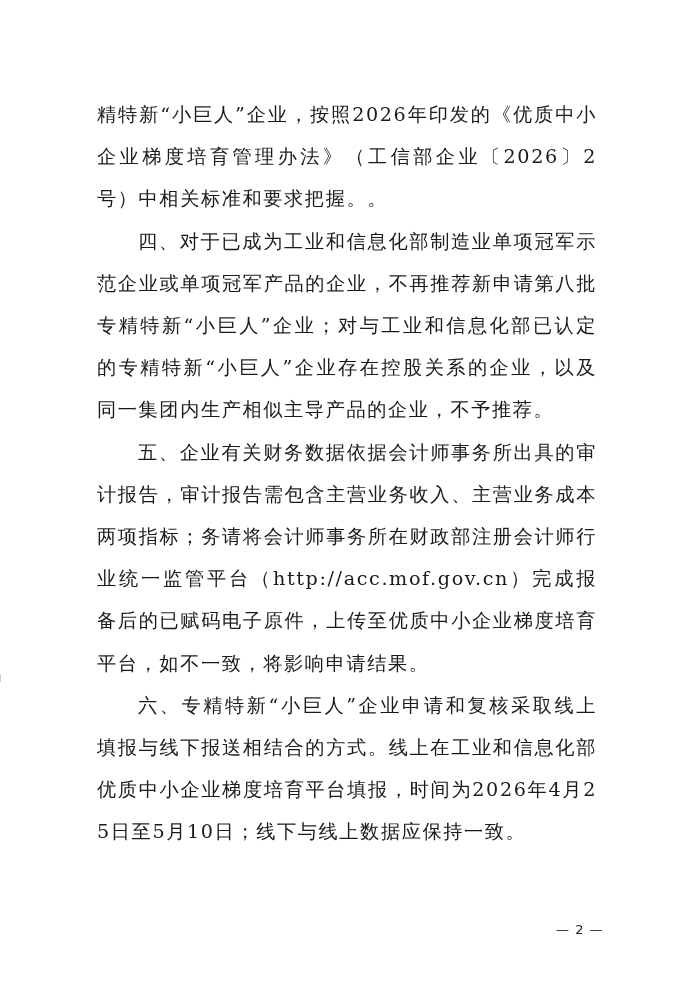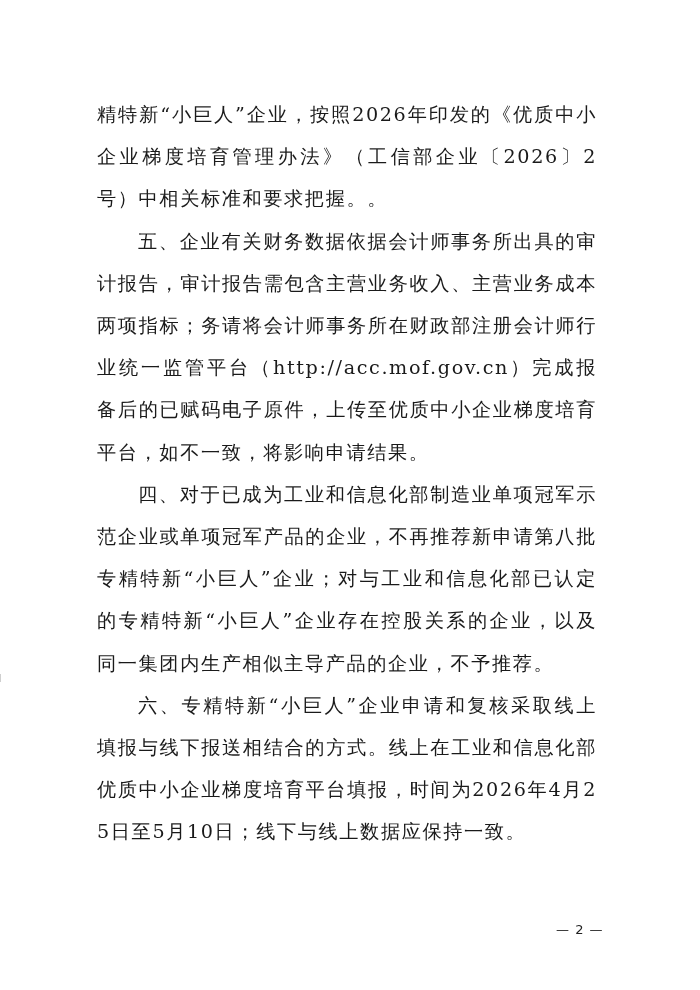--- a/index.html
+++ b/index.html
@@ -60,20 +60,20 @@
     }
   </style>
 </head>
 <body>
 
 <div class="page">
   <div class="scan-mark"></div>
 
   <div class="content">
     <p class="para">精特新“小巨人”企业，按照2026年印发的《优质中小企业梯度培育管理办法》（工信部企业〔2026〕2号）中相关标准和要求把握。。</p>
+    <p class="para indent">四、对于已成为工业和信息化部制造业单项冠军示范企业或单项冠军产品的企业，不再推荐新申请第八批专精特新“小巨人”企业；对与工业和信息化部已认定的专精特新“小巨人”企业存在控股关系的企业，以及同一集团内生产相似主导产品的企业，不予推荐。</p>
     <p class="para indent">五、企业有关财务数据依据会计师事务所出具的审计报告，审计报告需包含主营业务收入、主营业务成本两项指标；务请将会计师事务所在财政部注册会计师行业统一监管平台（http://acc.mof.gov.cn）完成报备后的已赋码电子原件，上传至优质中小企业梯度培育平台，如不一致，将影响申请结果。</p>
-    <p class="para indent">四、对于已成为工业和信息化部制造业单项冠军示范企业或单项冠军产品的企业，不再推荐新申请第八批专精特新“小巨人”企业；对与工业和信息化部已认定的专精特新“小巨人”企业存在控股关系的企业，以及同一集团内生产相似主导产品的企业，不予推荐。</p>
     <p class="para indent">六、专精特新“小巨人”企业申请和复核采取线上填报与线下报送相结合的方式。线上在工业和信息化部优质中小企业梯度培育平台填报，时间为2026年4月25日至5月10日；线下与线上数据应保持一致。</p>
 
   </div>
 
   <div class="page-number">— 2 —</div>
 </div>
 
 </body></html>

